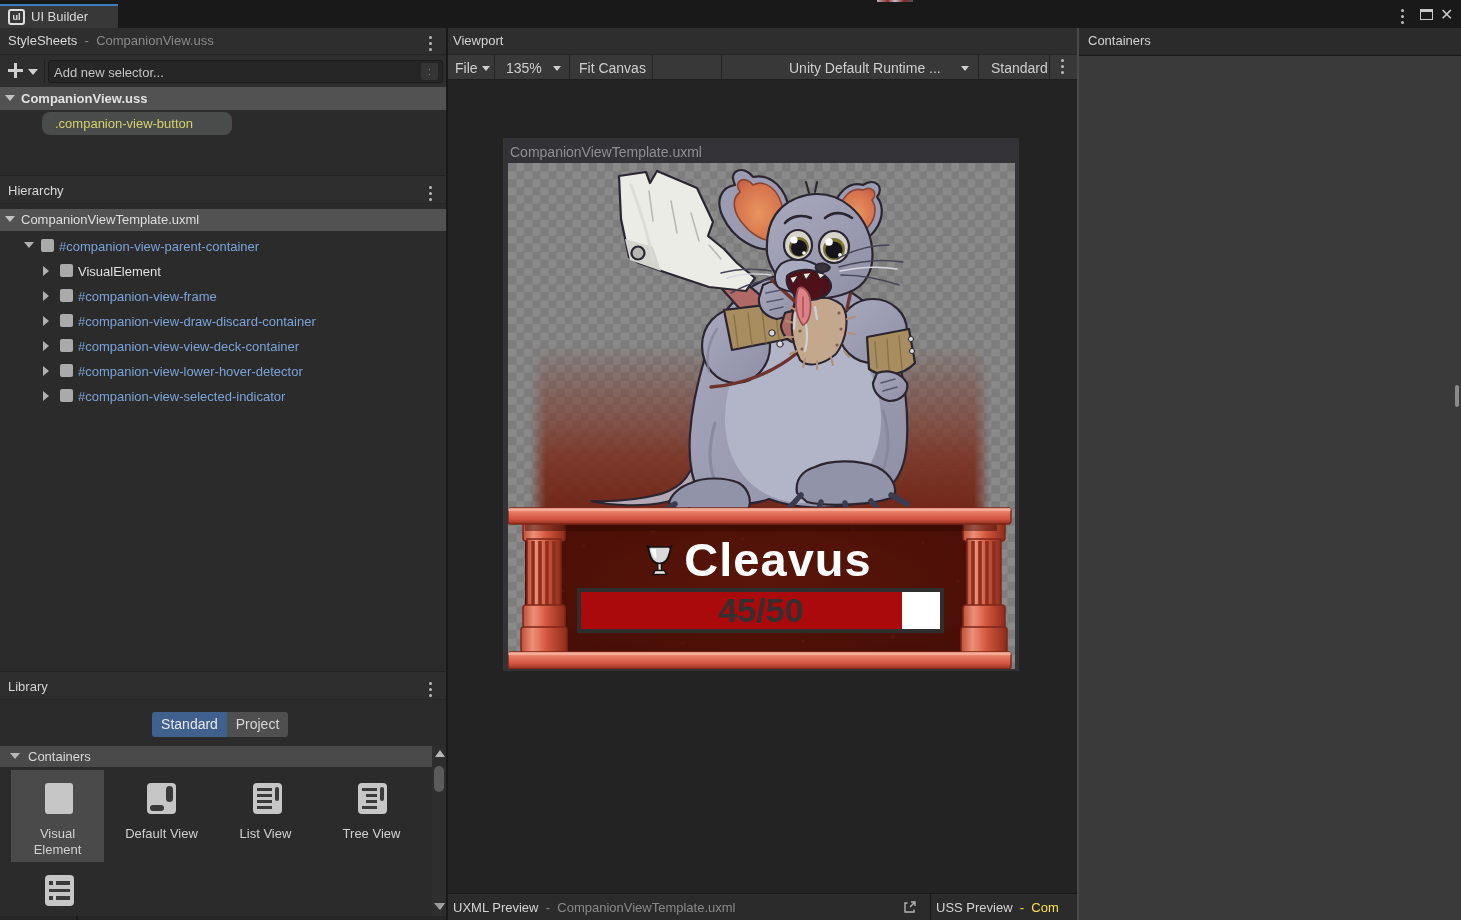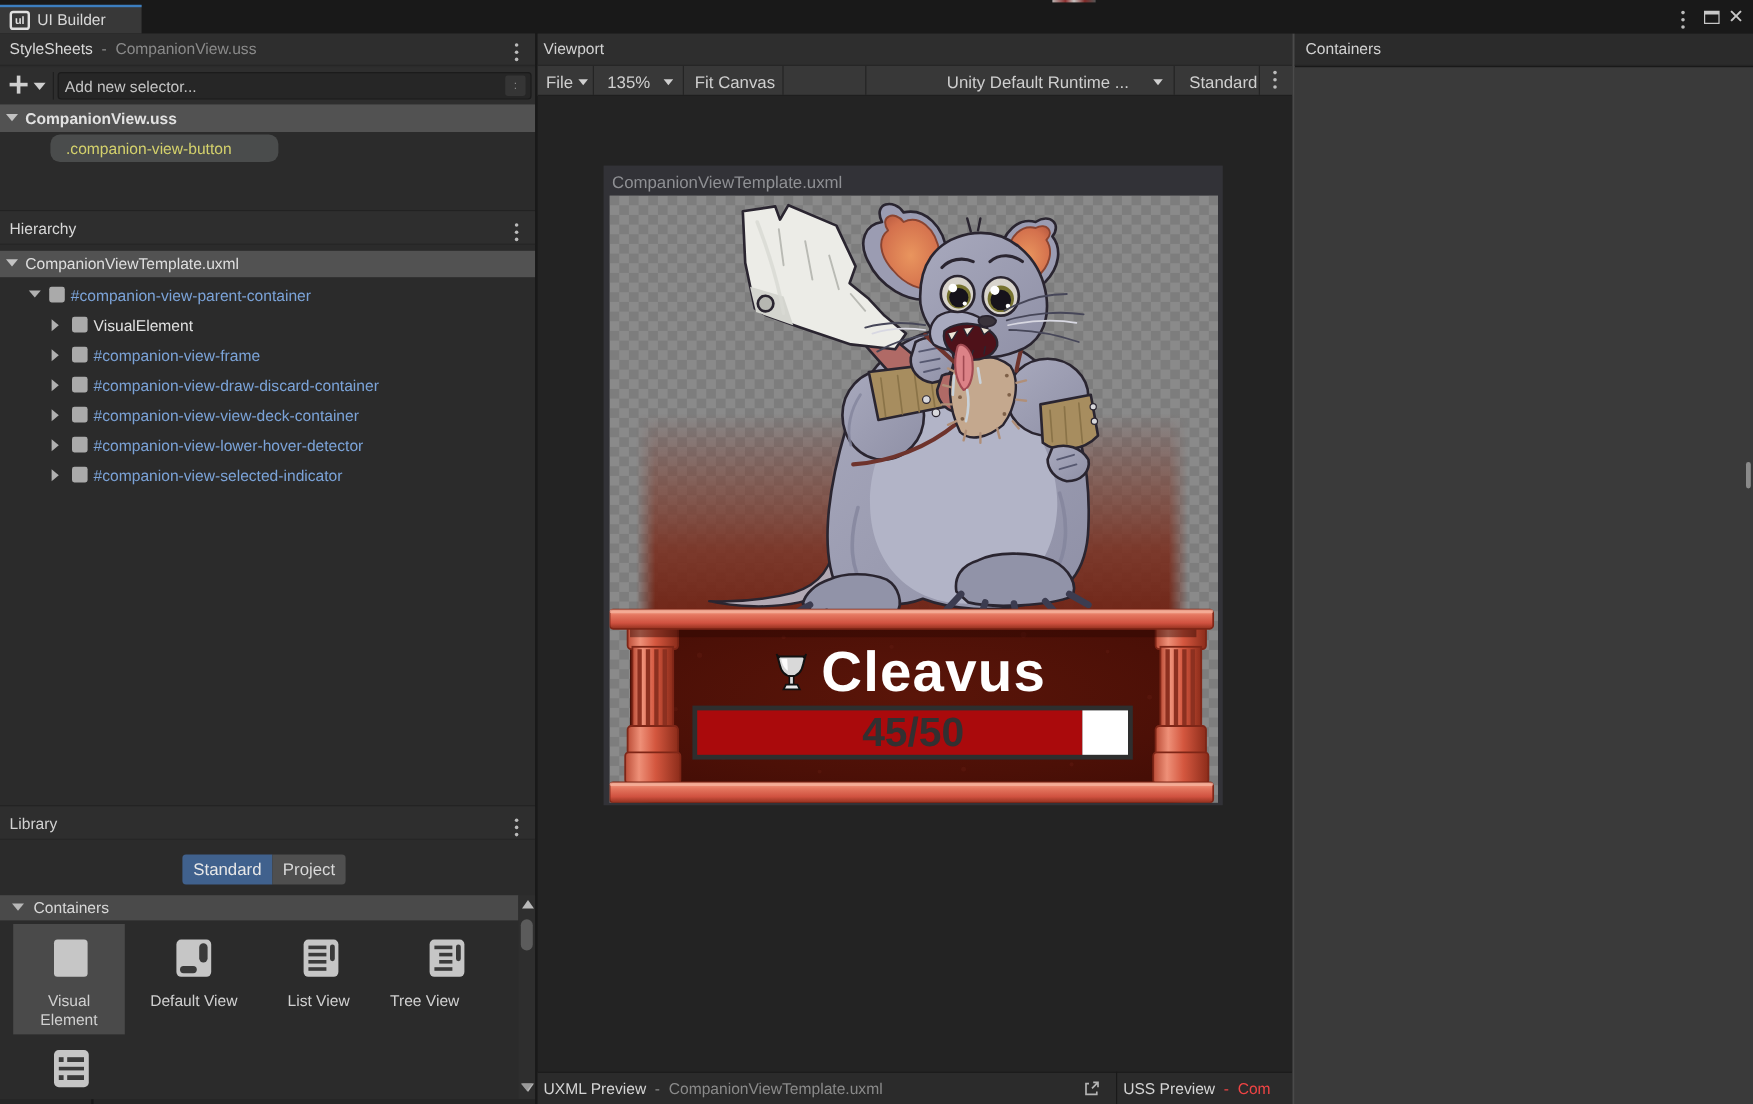--- a/index.html
+++ b/index.html
@@ -142,21 +142,21 @@
   <div class="abs" style="left:219px;top:826px;width:93px;text-align:center;color:#d0d0d0;font-size:13px;">List View</div>
 
   <svg class="abs" style="left:357px;top:782px;" width="31" height="33" viewBox="0 0 31 33">
     <rect x="1" y="1" width="29" height="31" rx="4" fill="#c6c6c6"></rect>
     <rect x="5" y="6" width="15" height="3" fill="#3a3a3a"></rect>
     <rect x="9" y="12" width="11" height="3" fill="#3a3a3a"></rect>
     <rect x="9" y="18" width="11" height="3" fill="#3a3a3a"></rect>
     <rect x="5" y="24" width="15" height="3" fill="#3a3a3a"></rect>
     <rect x="23" y="5" width="4" height="14" rx="2" fill="#3a3a3a"></rect>
   </svg>
-  <div class="abs" style="left:325px;top:826px;width:93px;color:#d0d0d0;font-size:13px;">Tree View</div>
+  <div class="abs" style="left:325px;top:826px;width:93px;text-align:center;color:#d0d0d0;font-size:13px;">Tree View</div>
 
   <svg class="abs" style="left:44px;top:874px;" width="31" height="33" viewBox="0 0 31 33">
     <rect x="1" y="1" width="29" height="31" rx="4" fill="#c6c6c6"></rect>
     <rect x="5" y="7" width="4" height="4" fill="#3a3a3a"></rect>
     <rect x="12" y="7" width="14" height="4" fill="#3a3a3a"></rect>
     <rect x="5" y="15" width="21" height="3" fill="#3a3a3a"></rect>
     <rect x="5" y="22" width="4" height="4" fill="#3a3a3a"></rect>
     <rect x="12" y="22" width="14" height="4" fill="#3a3a3a"></rect>
   </svg>
 
@@ -195,21 +195,21 @@
       <i></i>
     </div>
 
   <div class="abs" style="left:448px;top:893px;width:629px;height:27px;background:#2b2b2b;border-top:1px solid #191919;"></div>
   <div class="abs tri-d" style="left:434px;top:903px;"></div>
   <div class="abs" style="left:453px;top:900px;"><span style="color:#d4d4d4;">UXML Preview</span><span style="color:#8a8a8a;">&nbsp; - &nbsp;CompanionViewTemplate.uxml</span></div>
   <svg class="abs" style="left:902px;top:900px;" width="15" height="15" viewBox="0 0 15 15">
     <path d="M5.5,3 H3 V12 H12 V9.5 M8,7 L13,2 M9,2 H13 V6" fill="none" stroke="#b4b4b4" stroke-width="1.4"></path>
   </svg>
   <div class="abs" style="left:930px;top:893px;width:1px;height:27px;background:#191919;"></div>
-  <div class="abs" style="left:936px;top:900px;"><span style="color:#d4d4d4;">USS Preview</span><span style="color:#ef4444;">&nbsp; - &nbsp;Com</span></div>
+  <div class="abs" style="left:936px;top:900px;"><span style="color:#d4d4d4;">USS Preview</span><span style="color:#fde047;">&nbsp; - &nbsp;Com</span></div>
 
   <div class="abs" style="left:503px;top:138px;width:516px;height:533px;background:#323237;"></div>
   <div class="abs" style="left:510px;top:144px;color:#8f9094;font-size:14px;">CompanionViewTemplate.uxml</div>
   <div class="abs" id="canvas" style="left:508px;top:163px;width:507px;height:506px;
       background-image:conic-gradient(#8a8a8a 90deg,#7d7d7d 90deg 180deg,#8a8a8a 180deg 270deg,#7d7d7d 270deg);
       background-size:16.12px 16.12px;">
     <svg id="art" width="507" height="506" viewBox="5 2 507 506" style="position:absolute;left:0;top:0;">
       <defs>
         <linearGradient id="fog" x1="0" y1="0" x2="0" y2="1">
           <stop offset="0.36" stop-color="#7a2a1e" stop-opacity="0"></stop>

